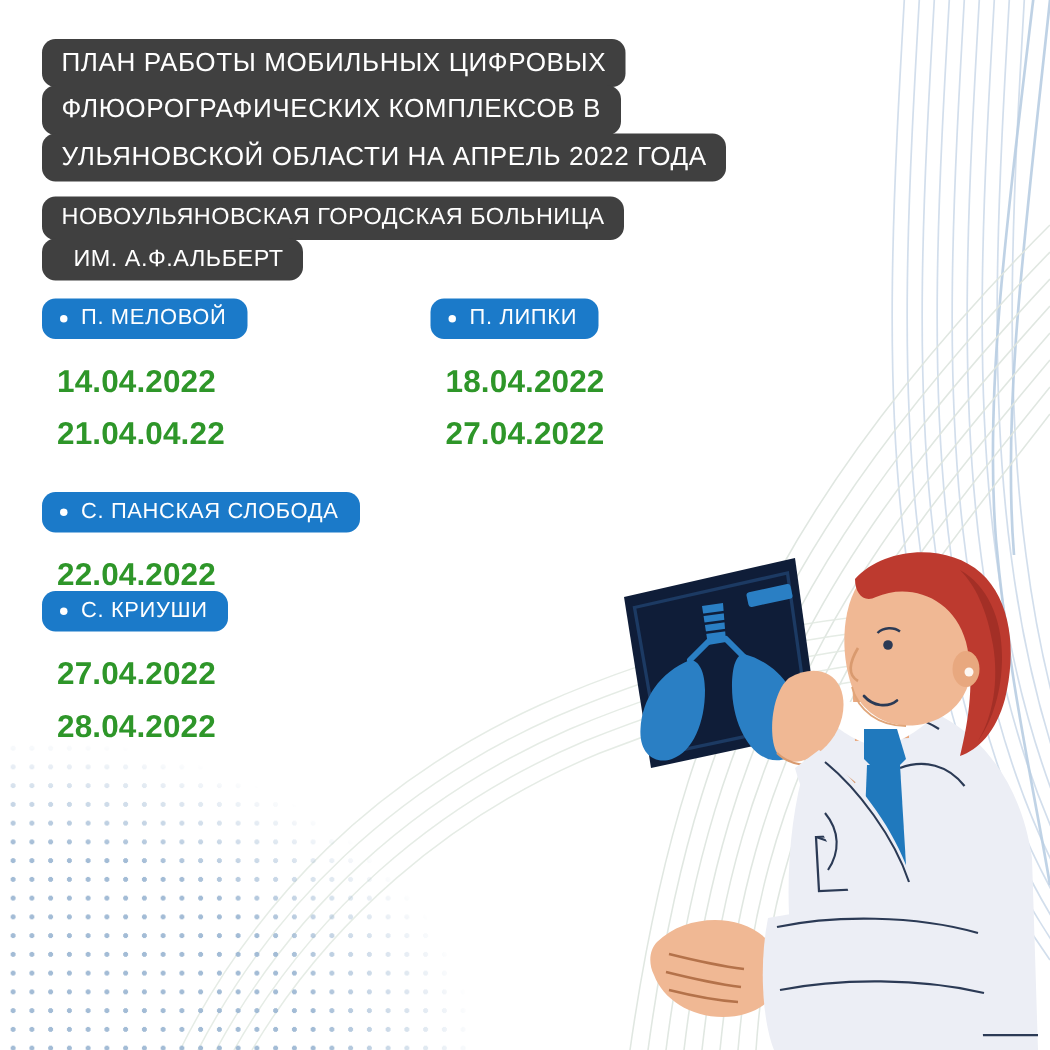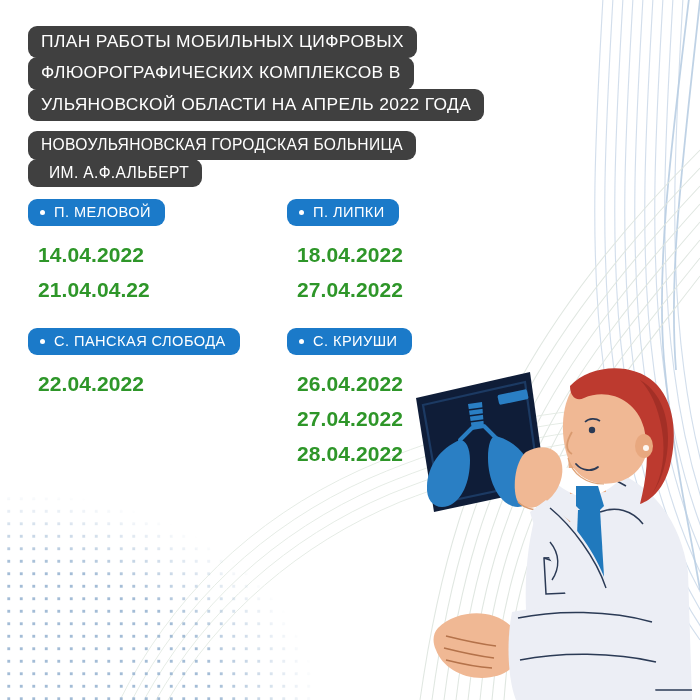--- a/index.html
+++ b/index.html
@@ -114,21 +114,21 @@
   .date-item {
     color: #2e9629;
     font-size: 21px;
     font-weight: bold;
     letter-spacing: .004em;
     line-height: 1;
     padding: 14px 0 0 10px;
   }
   .date-item:first-child { padding-top: 18px; }
 
-  #row2 { margin-top: 28px; }
+  #row2 { margin-top: 28px; flex-direction: column; }
 
   
   #illustration {
     position: absolute;
     right: 0;
     bottom: 0;
     width: 300px;
     height: 340px;
     z-index: 3;
   }
@@ -228,21 +228,20 @@
           <li class="date-item">22.04.2022</li>
         </ul>
       </div>
 
       <div class="loc-col right">
         <div class="loc-badge">
           <span class="bullet"></span>
           <span>С. КРИУШИ</span>
         </div>
         <ul class="date-list">
-          <li class="date-item">26.04.2022</li>
           <li class="date-item">27.04.2022</li>
           <li class="date-item">28.04.2022</li>
         </ul>
       </div>
 
     </div>
 
   </div>
 
   <svg id="illustration" viewBox="0 0 300 340">

